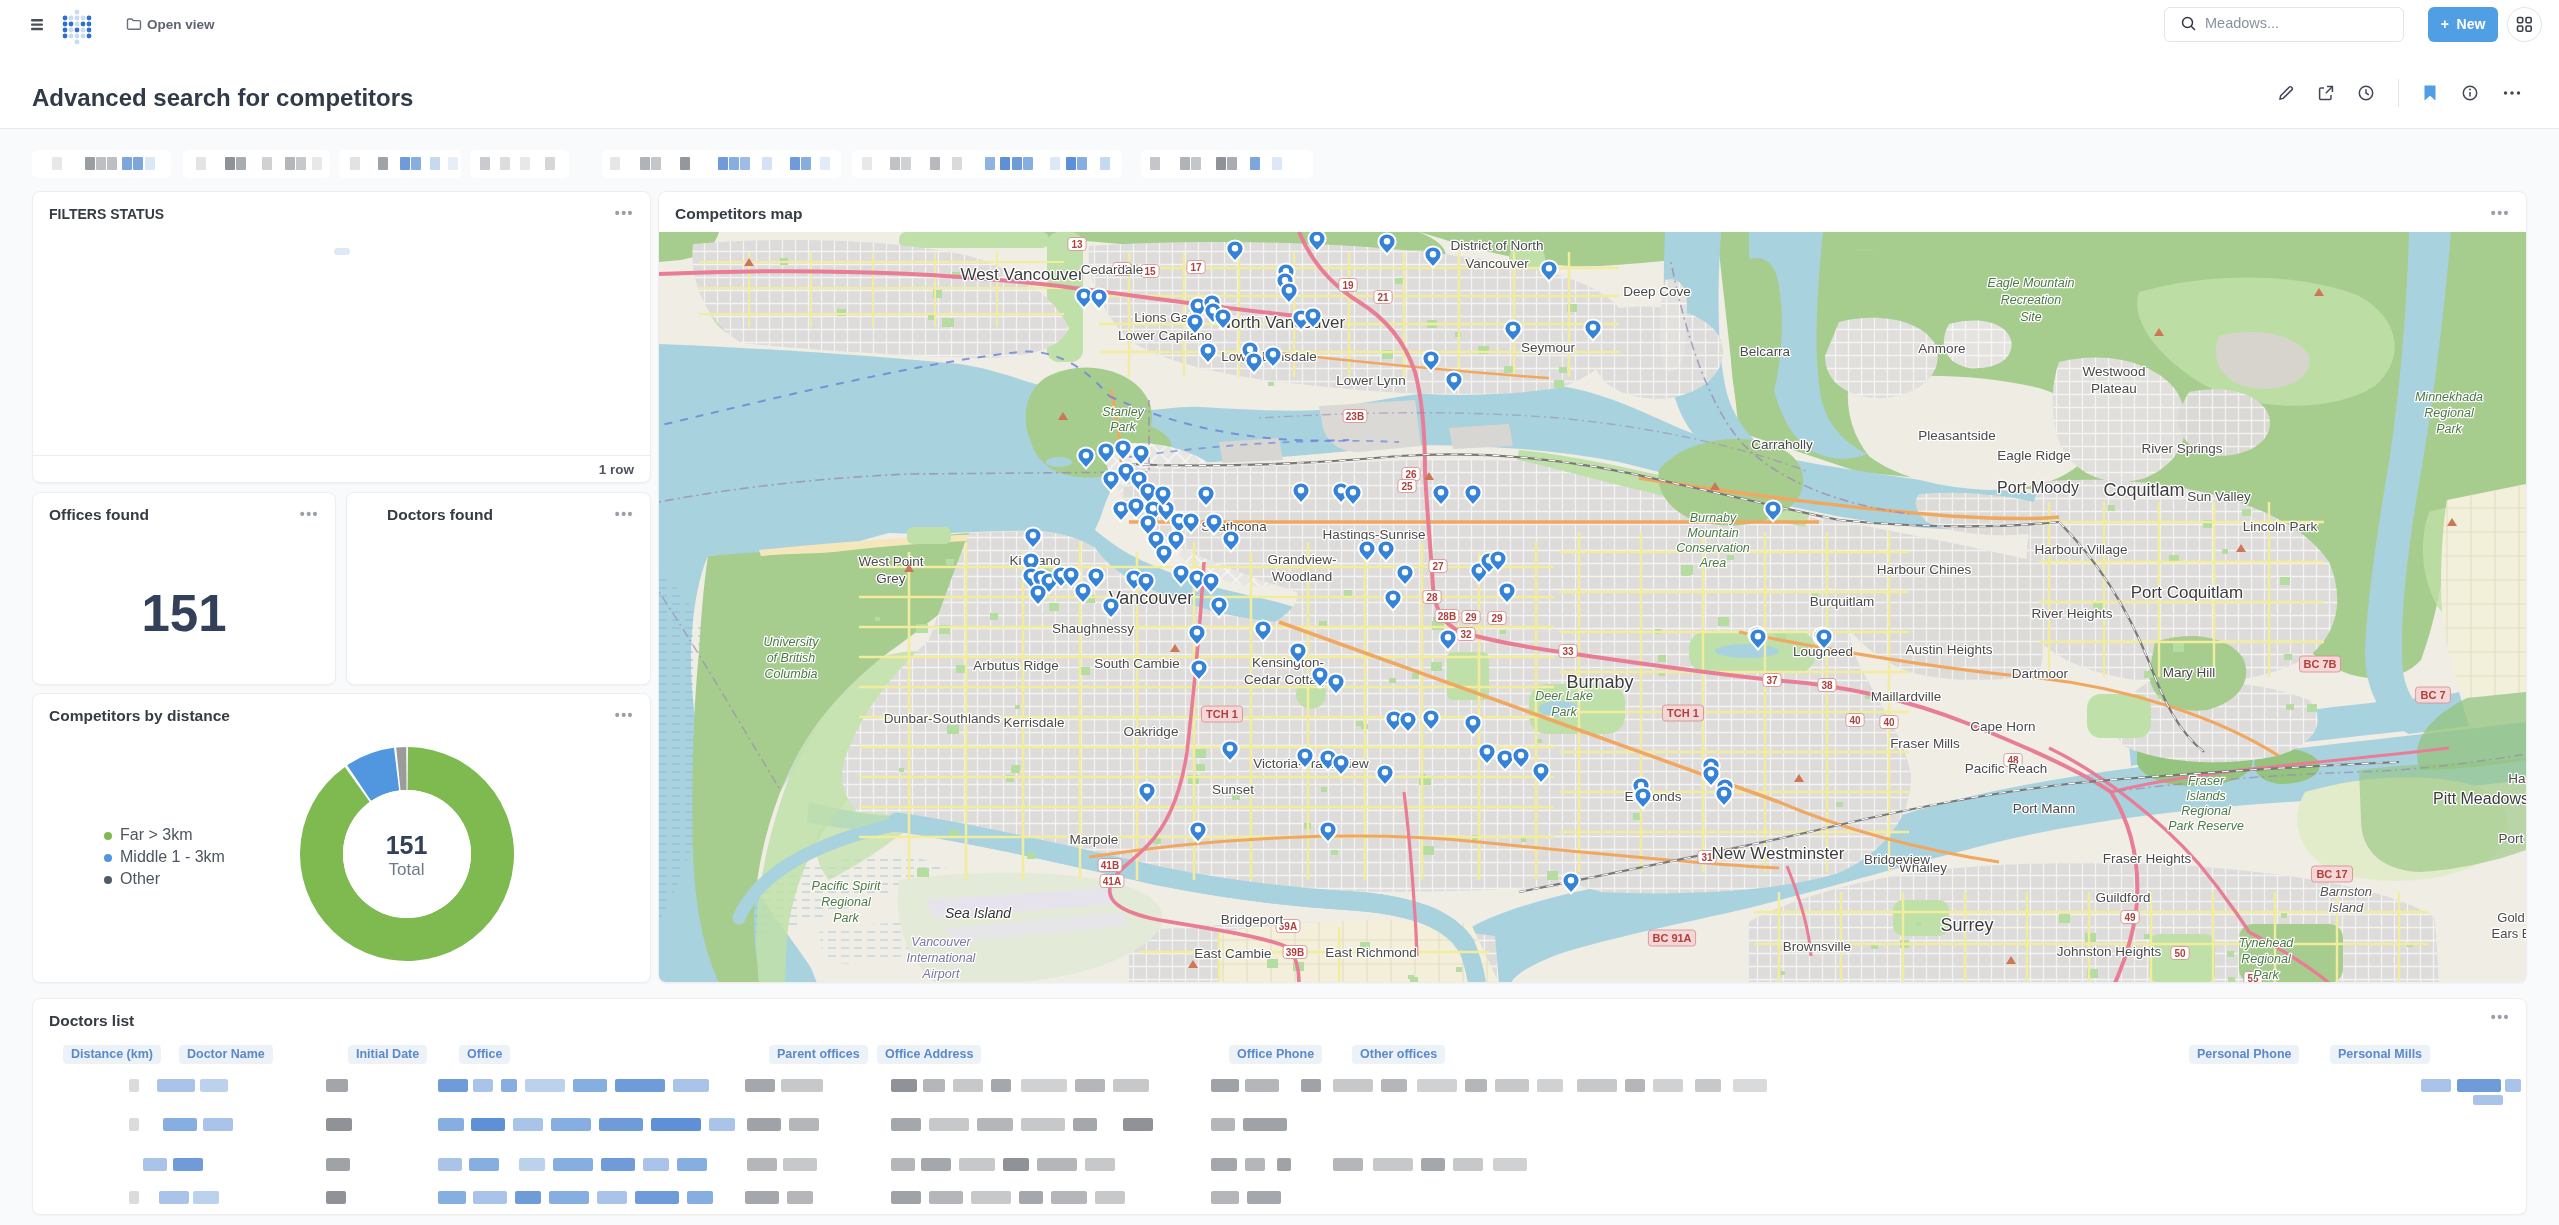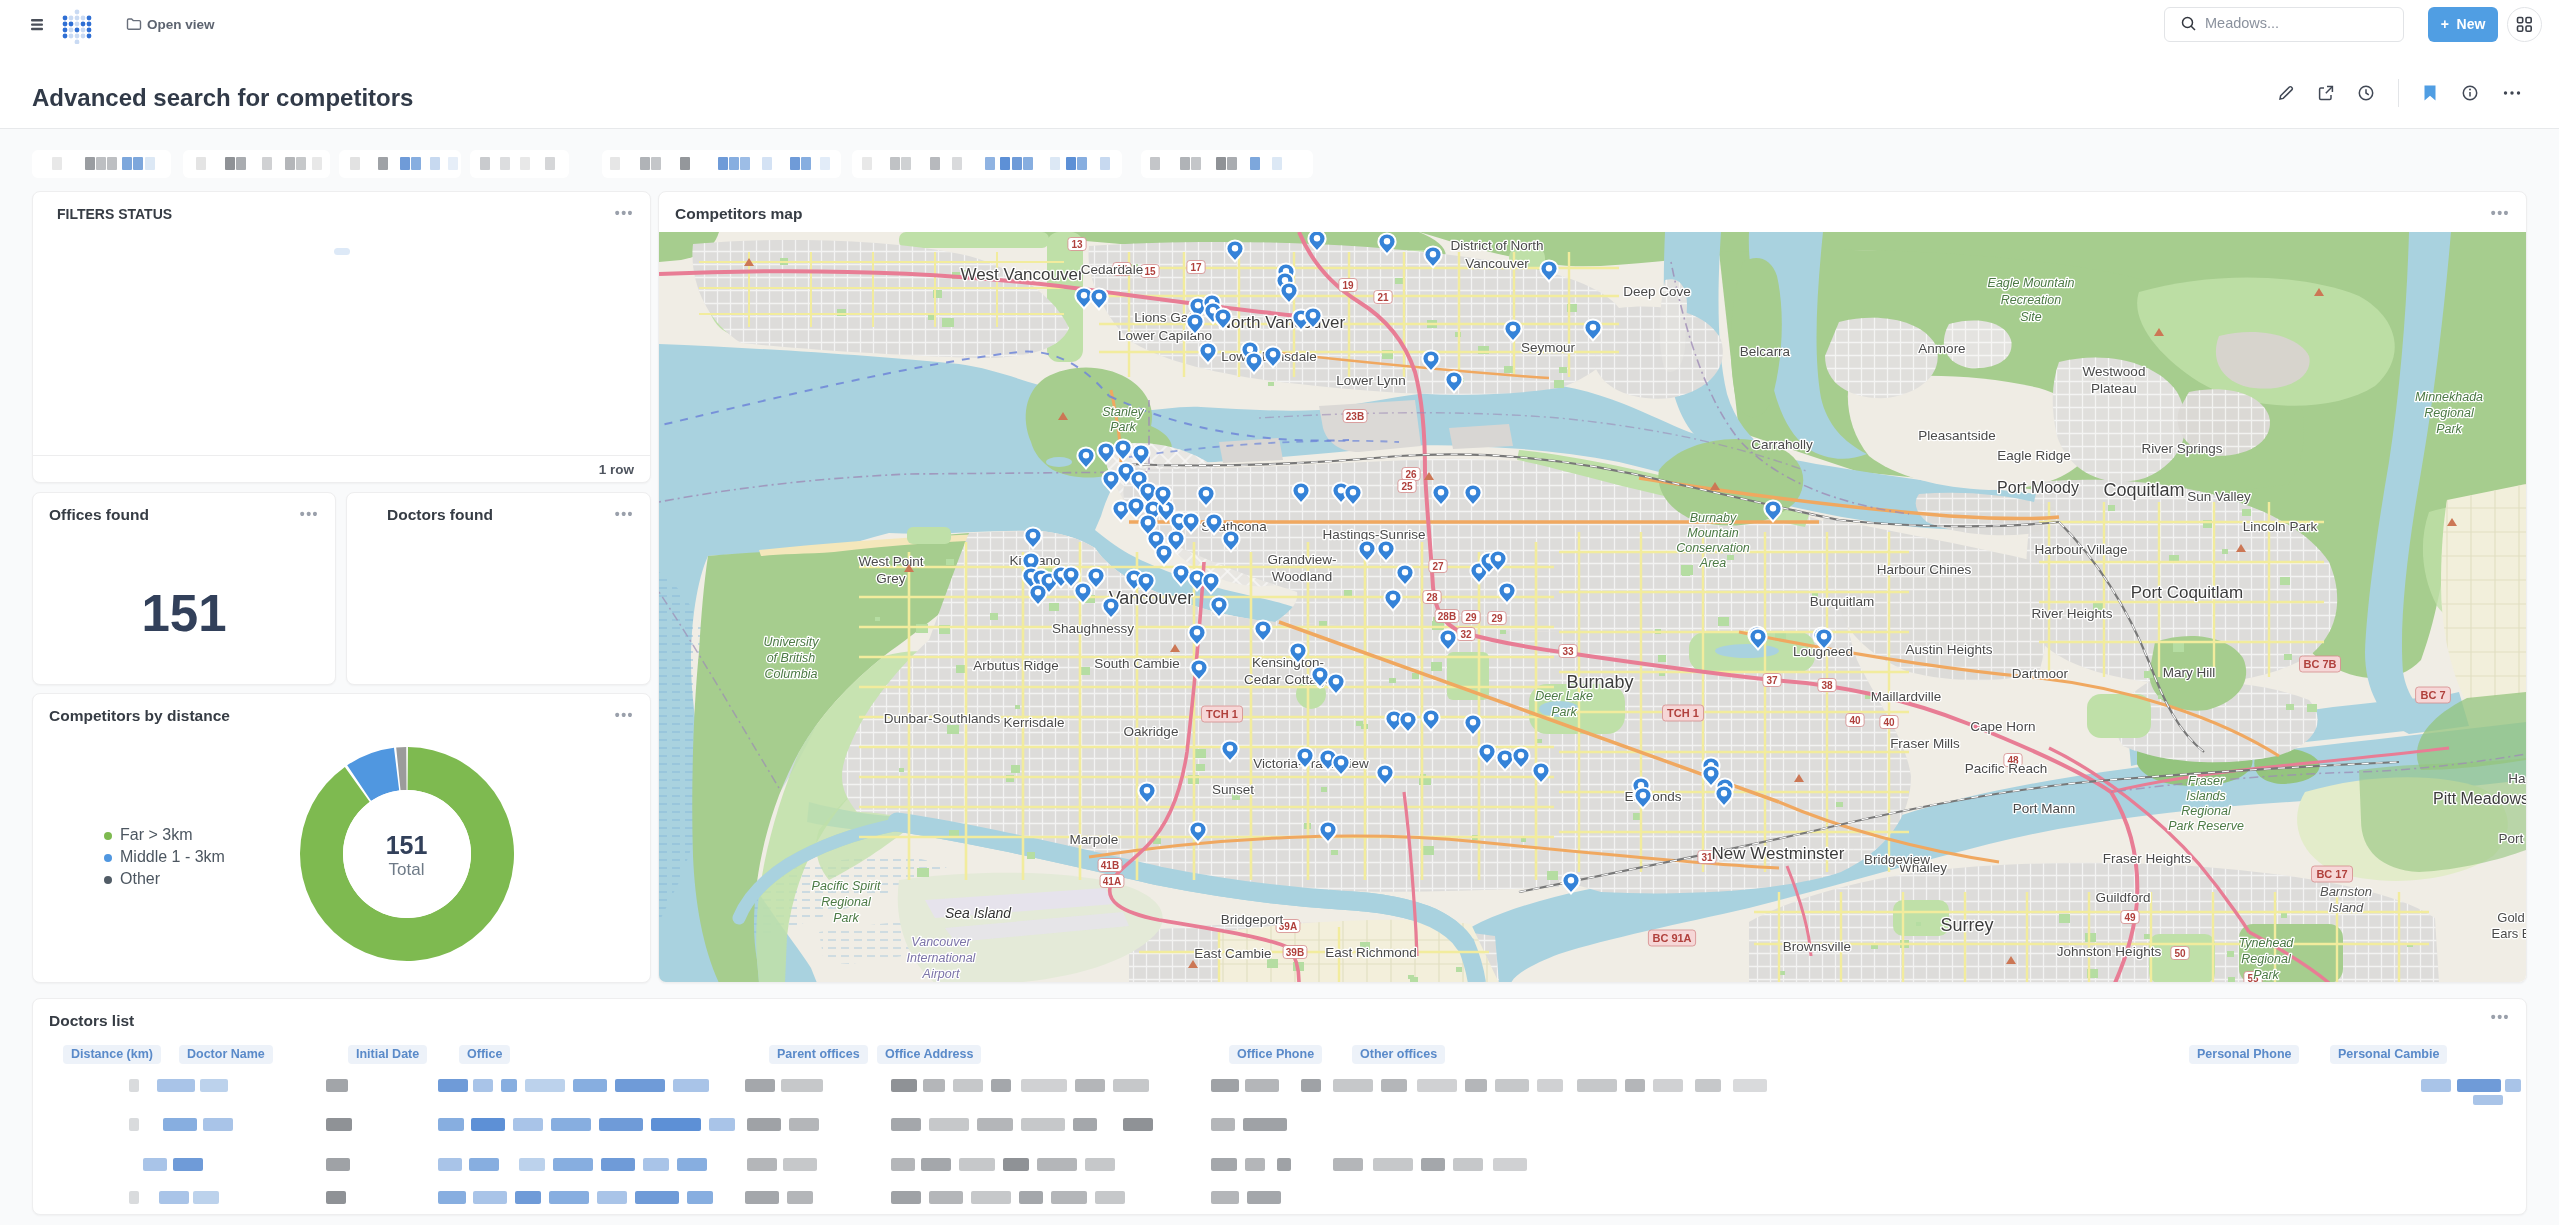--- a/index.html
+++ b/index.html
@@ -148,21 +148,21 @@
 <div class="abs" style="left:1100px;top:157px;width:10px;height:13px;background:#c7d9f0;border-radius:1px;"></div>
 <div class="abs" style="left:1150px;top:157px;width:10px;height:13px;background:#c4c6c9;border-radius:1px;"></div>
 <div class="abs" style="left:1180px;top:157px;width:10px;height:13px;background:#b0b3b7;border-radius:1px;"></div>
 <div class="abs" style="left:1191px;top:157px;width:10px;height:13px;background:#c4c6c9;border-radius:1px;"></div>
 <div class="abs" style="left:1216px;top:157px;width:10px;height:13px;background:#8f9296;border-radius:1px;"></div>
 <div class="abs" style="left:1227px;top:157px;width:10px;height:13px;background:#a9acb0;border-radius:1px;"></div>
 <div class="abs" style="left:1250px;top:157px;width:10px;height:13px;background:#7da7dc;border-radius:1px;"></div>
 <div class="abs" style="left:1272px;top:157px;width:10px;height:13px;background:#dce8f5;border-radius:1px;"></div>
 
 <div class="card" style="left:32px;top:191px;width:619px;height:292px;">
-<div class="ctitle" style="left:16px;top:14px;font-size:14px;margin-left:8px;">FILTERS STATUS</div>
+<div class="ctitle" style="left:16px;top:14px;font-size:14px;">FILTERS STATUS</div>
 <div class="dots3" style="right:16px;top:13px;">•••</div>
 <div class="abs" style="left:301px;top:56px;width:16px;height:7px;background:#dde9f7;border-radius:3.5px;"></div>
 <div class="abs" style="left:0px;bottom:26px;width:617px;height:1px;background:#ededee;"></div>
 <div class="abs" style="right:16px;bottom:5px;font-size:13.5px;font-weight:700;color:#4f555f;">1 row</div>
 </div>
 <div class="card" style="left:32px;top:492px;width:304px;height:193px;">
 <div class="ctitle" style="left:16px;top:13px;">Offices found</div>
 <div class="dots3" style="right:16px;top:13px;">•••</div>
 <div class="abs" style="left:0;top:91px;width:100%;text-align:center;font-size:51px;font-weight:700;color:#32405a;">151</div>
 </div>
@@ -955,21 +955,21 @@
 <div class="dots3" style="right:16px;top:10px;">•••</div>
 <div class="pill" style="left:30px;top:46px;">Distance (km)</div>
 <div class="pill" style="left:146px;top:46px;">Doctor Name</div>
 <div class="pill" style="left:315px;top:46px;">Initial Date</div>
 <div class="pill" style="left:426px;top:46px;">Office</div>
 <div class="pill" style="left:736px;top:46px;">Parent offices</div>
 <div class="pill" style="left:844px;top:46px;">Office Address</div>
 <div class="pill" style="left:1196px;top:46px;">Office Phone</div>
 <div class="pill" style="left:1319px;top:46px;">Other offices</div>
 <div class="pill" style="left:2156px;top:46px;">Personal Phone</div>
-<div class="pill" style="left:2297px;top:46px;">Personal Cambie</div>
+<div class="pill" style="left:2297px;top:46px;">Personal Mills</div>
 <div class="blk" style="left:96px;top:80px;width:10px;background:#d9dbdd;"></div>
 <div class="blk" style="left:124px;top:80px;width:38px;background:#a9c4e8;"></div>
 <div class="blk" style="left:167px;top:80px;width:28px;background:#bcd2ec;"></div>
 <div class="blk" style="left:293px;top:80px;width:22px;background:#a2a5a9;"></div>
 <div class="blk" style="left:405px;top:80px;width:30px;background:#6f9bd8;"></div>
 <div class="blk" style="left:440px;top:80px;width:20px;background:#a9c4e8;"></div>
 <div class="blk" style="left:468px;top:80px;width:16px;background:#87aee0;"></div>
 <div class="blk" style="left:492px;top:80px;width:40px;background:#bcd2ec;"></div>
 <div class="blk" style="left:540px;top:80px;width:34px;background:#87aee0;"></div>
 <div class="blk" style="left:582px;top:80px;width:50px;background:#6f9bd8;"></div>

